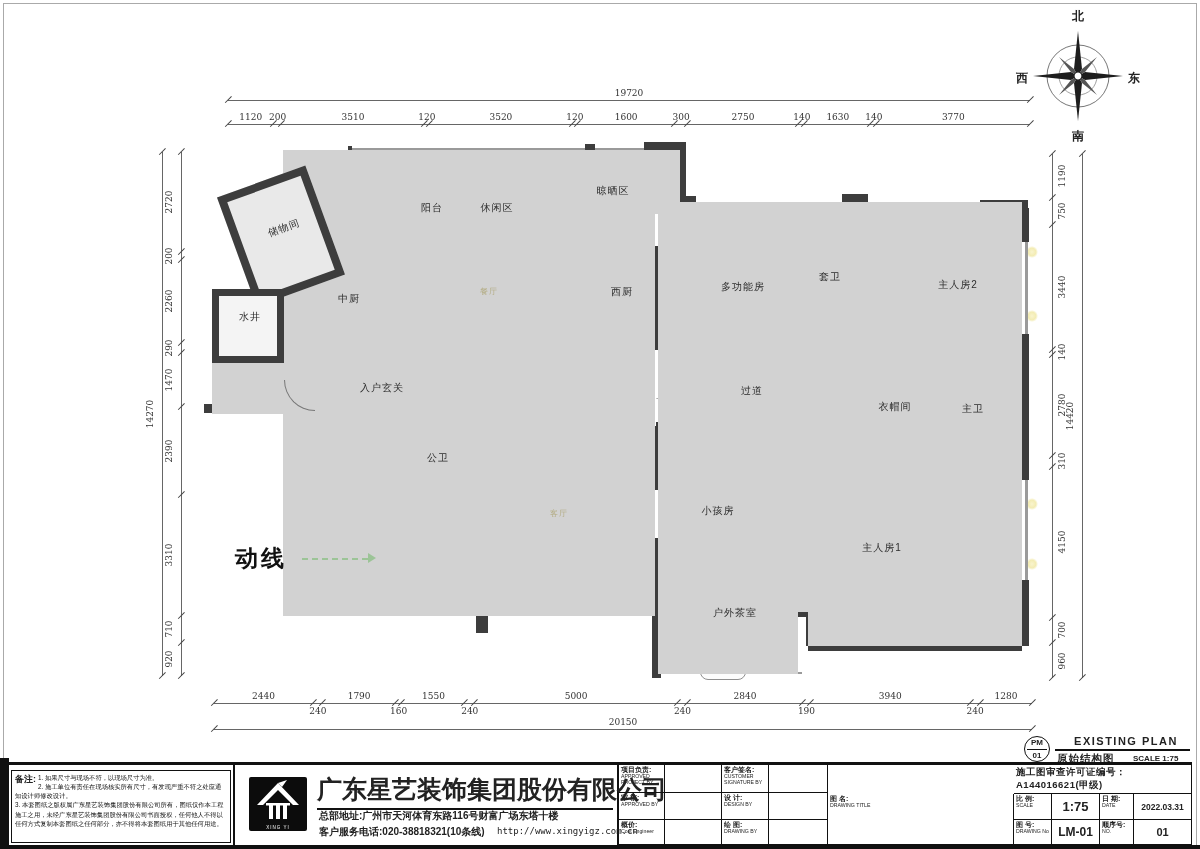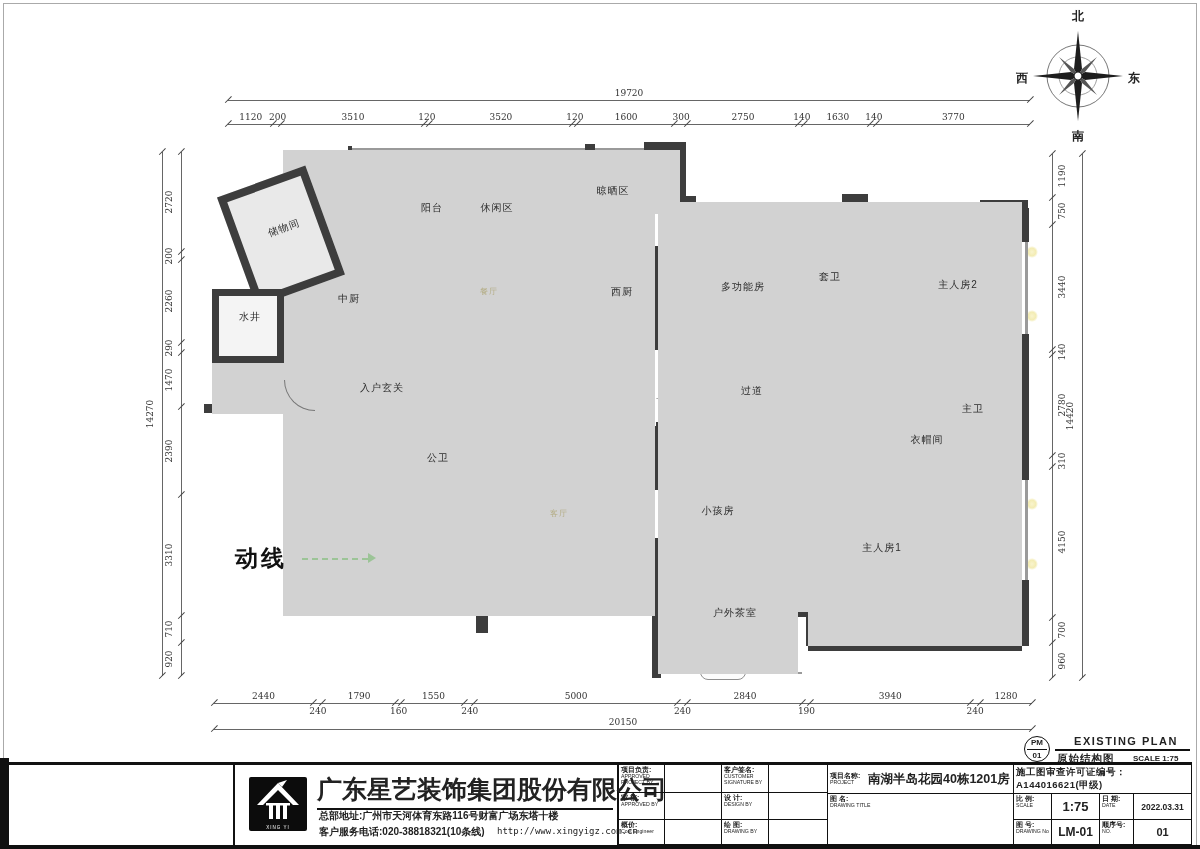--- a/index.html
+++ b/index.html
@@ -249,21 +249,21 @@
     <div class="rlabel" style="left:613px;top:191px;">晾晒区</div>
     <div class="rlabel" style="left:250px;top:317px;">水井</div>
     <div class="rlabel" style="left:349px;top:299px;">中厨</div>
     <div class="rlabel" style="left:622px;top:292px;">西厨</div>
     <div class="rlabel faint" style="left:489px;top:291px;">餐厅</div>
     <div class="rlabel" style="left:743px;top:287px;">多功能房</div>
     <div class="rlabel" style="left:830px;top:277px;">套卫</div>
     <div class="rlabel" style="left:958px;top:285px;">主人房2</div>
     <div class="rlabel" style="left:382px;top:388px;">入户玄关</div>
     <div class="rlabel" style="left:752px;top:391px;">过道</div>
-    <div class="rlabel" style="left:895px;top:440px;margin-left:32px;">衣帽间</div>
+    <div class="rlabel" style="left:895px;top:407px;">衣帽间</div>
     <div class="rlabel" style="left:973px;top:409px;">主卫</div>
     <div class="rlabel" style="left:438px;top:458px;">公卫</div>
     <div class="rlabel faint" style="left:559px;top:513px;">客厅</div>
     <div class="rlabel" style="left:718px;top:511px;">小孩房</div>
     <div class="rlabel" style="left:882px;top:548px;text-align:right;">主人房1</div>
     <div class="rlabel" style="left:735px;top:613px;">户外茶室</div>
 
     <div class="flowlabel" style="left:235px;top:543px;">动线</div>
     <div class="flowh" style="left:302px;top:558px;width:66px;"></div>
     <div class="ah" style="left:368px;top:553px;border-left:8px solid #9cc497;border-top:5px solid transparent;border-bottom:5px solid transparent;"></div>
@@ -428,20 +428,26 @@
   </div>
   <div class="stamp-en">EXISTING PLAN</div>
   <div class="stamp-line"></div>
   <div class="stamp-cn">原始结构图</div>
   <div class="stamp-scale">SCALE 1:75</div>
 
   <div class="leftbar"></div>
   <div class="botbar"></div>
 
   <div class="tb">
+    <div class="notes">
+      <span class="nlabel">备注:</span>
+      <div class="ntext">1. 如果尺寸与现场不符，以现场尺寸为准。</div>
+      <div class="ntext">2. 施工单位有责任在现场核实所有尺寸，有发现严重不符之处应通知设计师修改设计。</div>
+      <div class="ntext">3. 本套图纸之版权属广东星艺装饰集团股份有限公司所有，图纸仅作本工程施工之用，未经广东星艺装饰集团股份有限公司书面授权，任何他人不得以任何方式复制本套图纸之任何部分，亦不得将本套图纸用于其他任何用途。</div>
+    </div>
 
     <div class="comp">
       <div class="logo">
         <svg width="58" height="54" viewBox="0 0 58 54">
           <polygon points="29,6 8,28 14,28 29,13 44,28 50,28" fill="#ffffff"></polygon>
           <polygon points="29,6 38,3 33,10" fill="#ffffff"></polygon>
           <rect x="20" y="28" width="4" height="14" fill="#ffffff"></rect>
           <rect x="27" y="28" width="4" height="14" fill="#ffffff"></rect>
           <rect x="34" y="28" width="4" height="14" fill="#ffffff"></rect>
           <rect x="17" y="26" width="24" height="2.5" fill="#ffffff"></rect>
@@ -481,27 +487,20 @@
       </div>
       <div class="cell"></div>
       <div class="cell">
         <span class="zh">绘 图:</span>
         <span class="en">DRAWING BY</span>
       </div>
       <div class="cell"></div>
     </div>
 
     <div class="rgrid">
-      <div class="cell projcell" style="grid-column:1;grid-row:1;">
-        <span class="lab">
-          <span class="zh">项目名称:</span>
-          <span class="en">PROJECT</span>
-        </span>
-        <span class="pv">南湖半岛花园40栋1201房</span>
-      </div>
       <div class="cell permit" style="grid-column:2/6;grid-row:1;">施工图审查许可证编号：A144016621(甲级)</div>
       <div class="cell" style="grid-column:1;grid-row:2/4;">
         <span class="zh">图 名:</span>
         <span class="en">DRAWING TITLE</span>
       </div>
       <div class="cell" style="grid-column:2;grid-row:2;">
         <span class="zh">比 例:</span>
         <span class="en">SCALE</span>
       </div>
       <div class="cell val" style="grid-column:3;grid-row:2;font-size:13px;">1:75</div>

